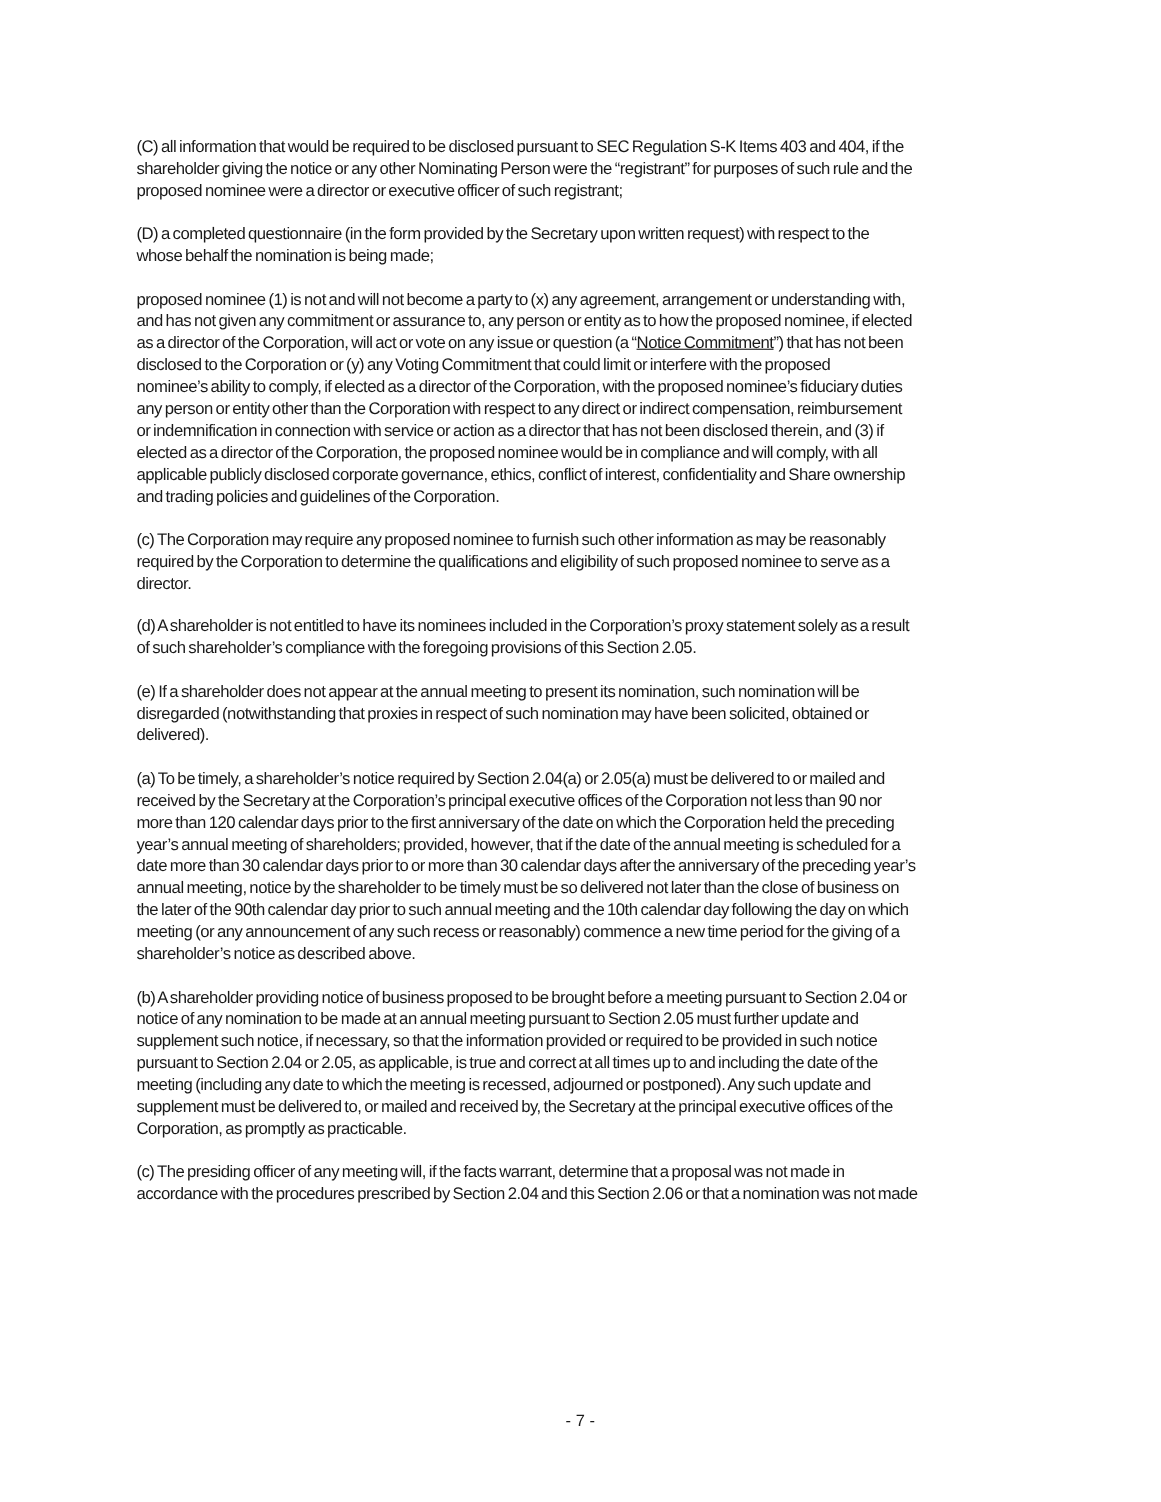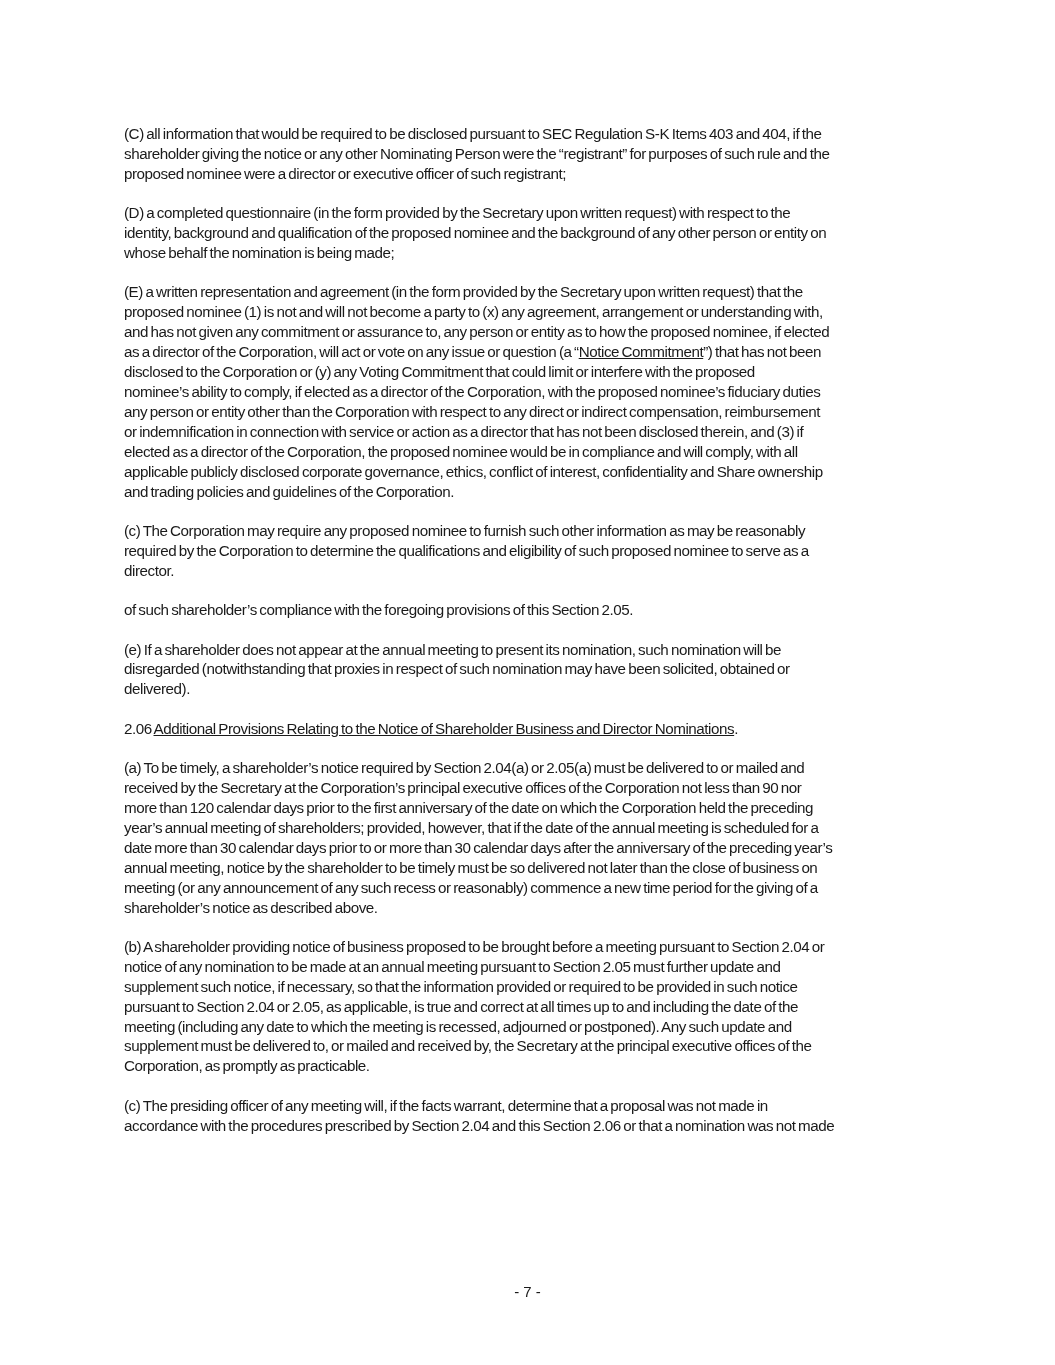--- a/index.html
+++ b/index.html
@@ -24,65 +24,62 @@
 <div class="page">
 
   <p class="para">
     <span class="line">(C) all information that would be required to be disclosed pursuant to SEC Regulation S-K Items 403 and 404, if the</span>
     <span class="line">shareholder giving the notice or any other Nominating Person were the “registrant” for purposes of such rule and the</span>
     <span class="line">proposed nominee were a director or executive officer of such registrant;</span>
   </p>
 
   <p class="para">
     <span class="line">(D) a completed questionnaire (in the form provided by the Secretary upon written request) with respect to the</span>
-    <span class="line">identity, background and qualification of the proposed nominee and the background of any other person or entity on</span>
     <span class="line">whose behalf the nomination is being made;</span>
   </p>
 
   <p class="para">
-    <span class="line">(E) a written representation and agreement (in the form provided by the Secretary upon written request) that the</span>
     <span class="line">proposed nominee (1) is not and will not become a party to (x) any agreement, arrangement or understanding with,</span>
     <span class="line">and has not given any commitment or assurance to, any person or entity as to how the proposed nominee, if elected</span>
     <span class="line"><span>as a director of the Corporation, will act or vote on any issue or question (a “</span><span class="u">Notice Commitment</span><span>”) that has not been</span></span>
     <span class="line">disclosed to the Corporation or (y) any Voting Commitment that could limit or interfere with the proposed</span>
     <span class="line">nominee’s ability to comply, if elected as a director of the Corporation, with the proposed nominee’s fiduciary duties</span>
     <span class="line">any person or entity other than the Corporation with respect to any direct or indirect compensation, reimbursement</span>
     <span class="line">or indemnification in connection with service or action as a director that has not been disclosed therein, and (3) if</span>
     <span class="line">elected as a director of the Corporation, the proposed nominee would be in compliance and will comply, with all</span>
     <span class="line">applicable publicly disclosed corporate governance, ethics, conflict of interest, confidentiality and Share ownership</span>
     <span class="line">and trading policies and guidelines of the Corporation.</span>
   </p>
 
   <p class="para">
     <span class="line">(c) The Corporation may require any proposed nominee to furnish such other information as may be reasonably</span>
     <span class="line">required by the Corporation to determine the qualifications and eligibility of such proposed nominee to serve as a</span>
     <span class="line">director.</span>
   </p>
 
   <p class="para">
+    <span class="line">(d) A shareholder is not entitled to have its nominees included in the Corporation’s proxy statement solely as a result</span>
     <span class="line">of such shareholder’s compliance with the foregoing provisions of this Section 2.05.</span>
   </p>
 
   <p class="para">
     <span class="line">(e) If a shareholder does not appear at the annual meeting to present its nomination, such nomination will be</span>
     <span class="line">disregarded (notwithstanding that proxies in respect of such nomination may have been solicited, obtained or</span>
     <span class="line">delivered).</span>
   </p>
 
-  <p class="para">
-    <span class="line"><span>2.06 </span><span class="u">Additional Provisions Relating to the Notice of Shareholder Business and Director Nominations</span><span>.</span></span>
-  </p>
 
   <p class="para">
     <span class="line">(a) To be timely, a shareholder’s notice required by Section 2.04(a) or 2.05(a) must be delivered to or mailed and</span>
     <span class="line">received by the Secretary at the Corporation’s principal executive offices of the Corporation not less than 90 nor</span>
     <span class="line">more than 120 calendar days prior to the first anniversary of the date on which the Corporation held the preceding</span>
     <span class="line">year’s annual meeting of shareholders; provided, however, that if the date of the annual meeting is scheduled for a</span>
     <span class="line">date more than 30 calendar days prior to or more than 30 calendar days after the anniversary of the preceding year’s</span>
     <span class="line">annual meeting, notice by the shareholder to be timely must be so delivered not later than the close of business on</span>
+    <span class="line">the later of the 90th calendar day prior to such annual meeting and the 10th calendar day following the day on which</span>
     <span class="line">meeting (or any announcement of any such recess or reasonably) commence a new time period for the giving of a</span>
     <span class="line">shareholder’s notice as described above.</span>
   </p>
 
   <p class="para">
     <span class="line">(b) A shareholder providing notice of business proposed to be brought before a meeting pursuant to Section 2.04 or</span>
     <span class="line">notice of any nomination to be made at an annual meeting pursuant to Section 2.05 must further update and</span>
     <span class="line">supplement such notice, if necessary, so that the information provided or required to be provided in such notice</span>
     <span class="line">pursuant to Section 2.04 or 2.05, as applicable, is true and correct at all times up to and including the date of the</span>
     <span class="line">meeting (including any date to which the meeting is recessed, adjourned or postponed).  Any such update and</span>

